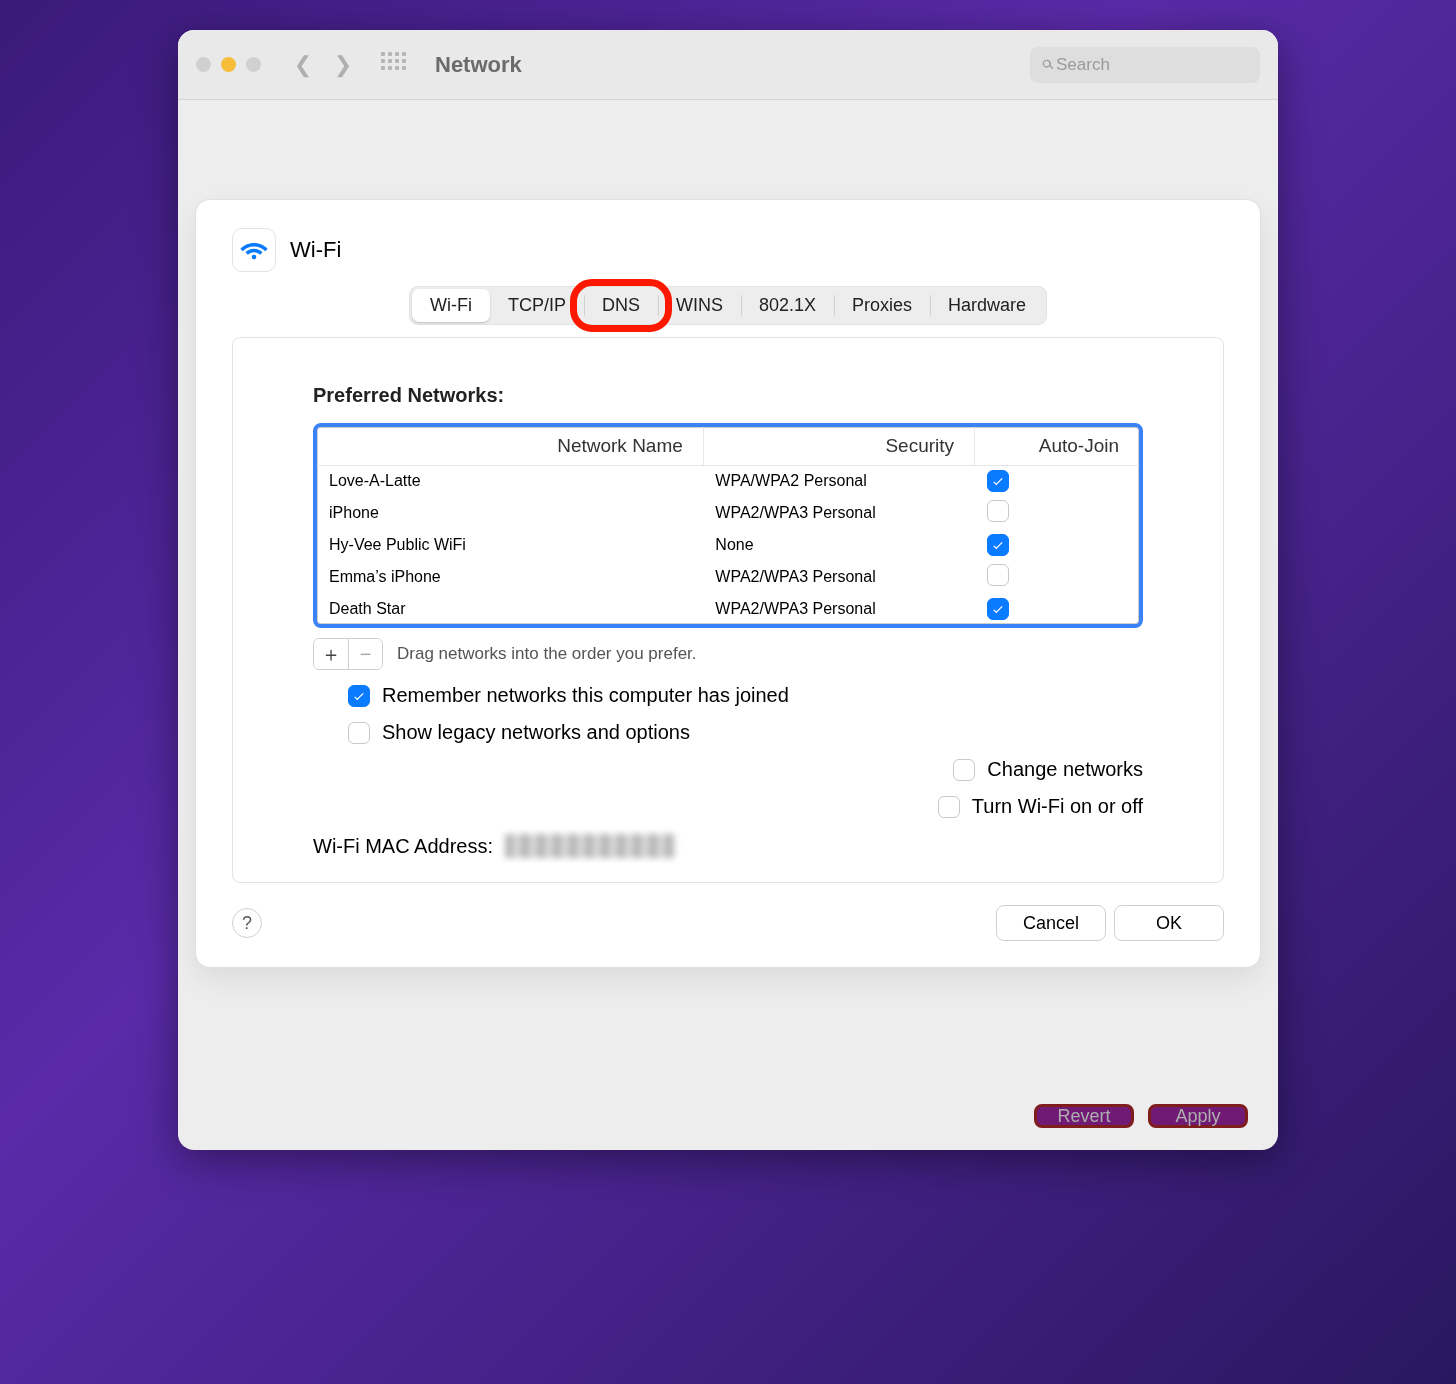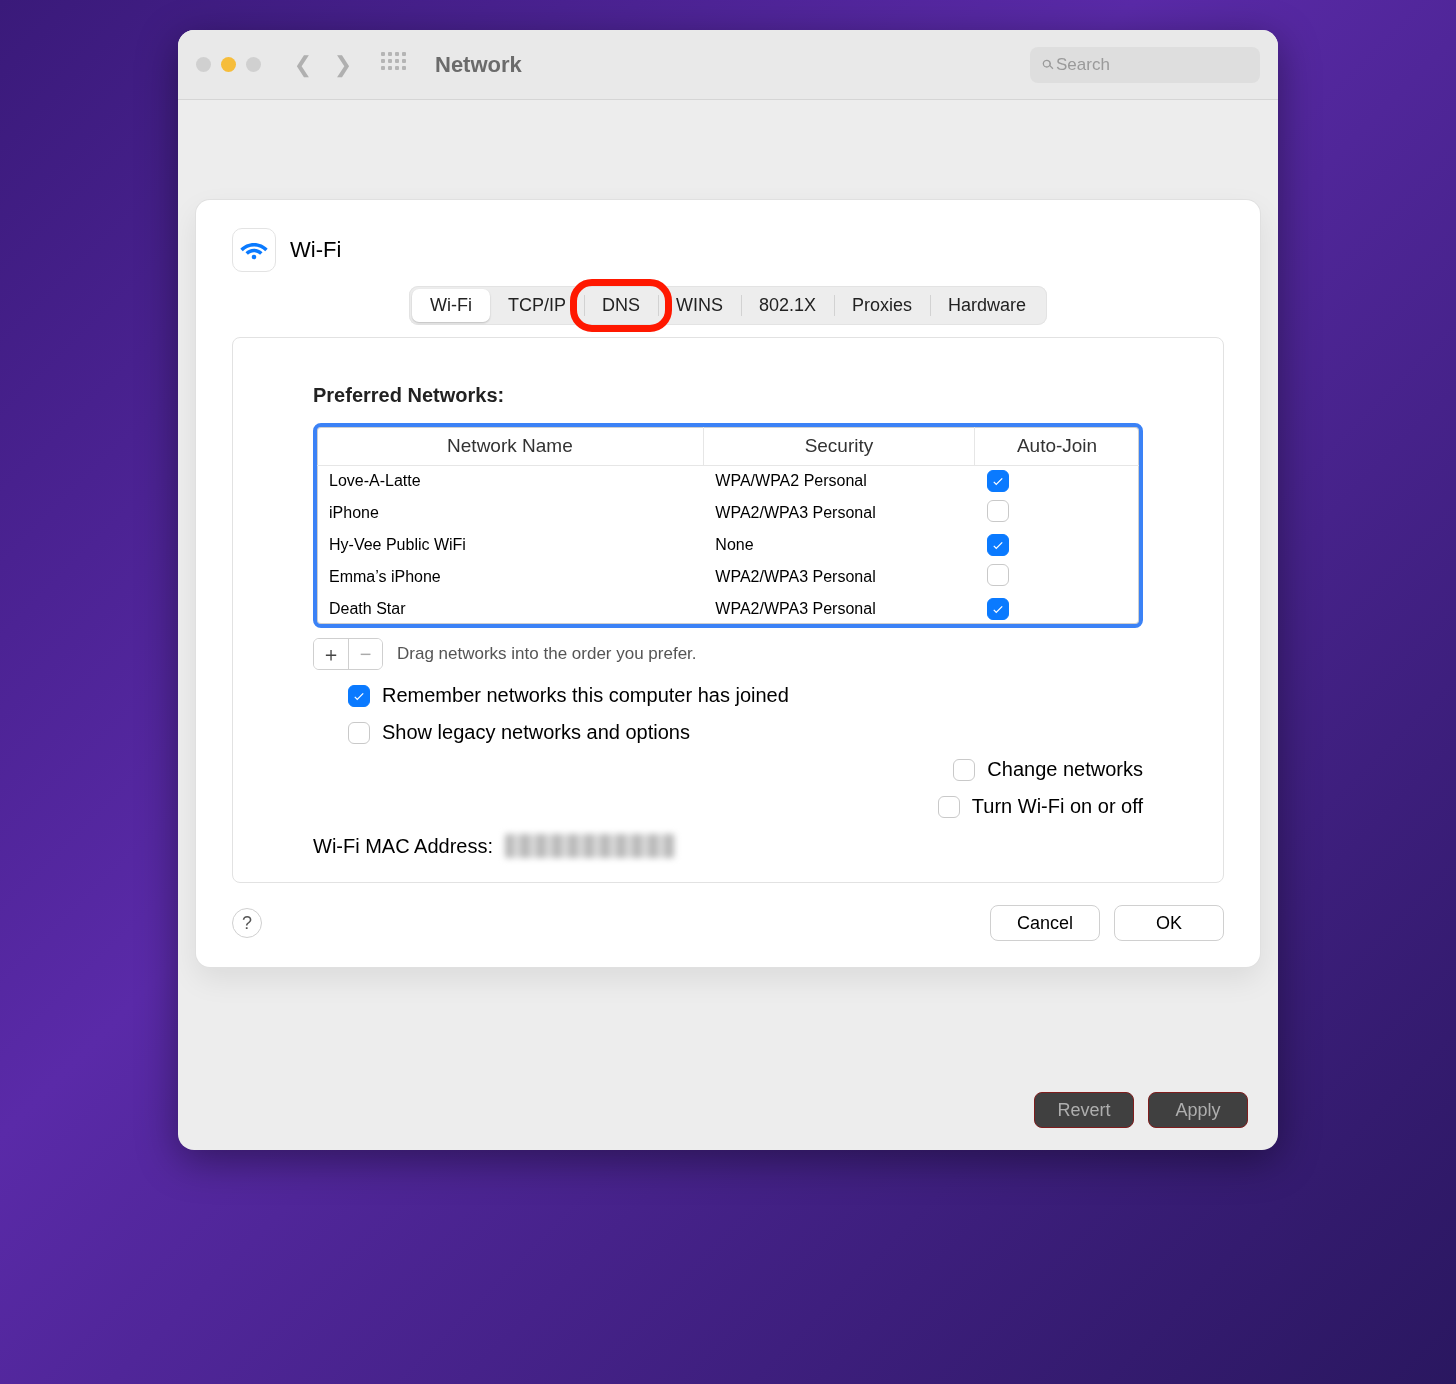--- a/index.html
+++ b/index.html
@@ -78,21 +78,21 @@
     padding:46px 80px 24px 80px;
   }
   .section-title{ font-size:20px; color:#222; margin-bottom:16px;font-weight:bold;}
   .networks-box{
     border:4px solid #3b82f6; border-radius:8px; background:#fff;
     box-shadow:inset 0 0 0 1px #cfcfcf;
     overflow:hidden;
   }
   table.ntable{ width:100%; border-collapse:collapse; font-size:19px;}
   table.ntable th{
-    text-align:center; font-weight:400; color:#333; padding:8px 26px;
+    text-align:right; font-weight:400; color:#333; padding:8px 20px;
     border-bottom:1px solid #e6e6e6;
   }
   table.ntable th + th{ border-left:1px solid #e6e6e6;}
   table.ntable td{ padding:4px 12px; font-size:16px;}
   .col-name{ width:47%; } .col-sec{ width:33%;margin-left:44px; } .col-join{ width:20%;}
   .chk{
     width:22px; height:22px; border-radius:6px; display:inline-flex;
     align-items:center; justify-content:center; border:1px solid #c9c9c9;
     background:#fff;
   }
@@ -113,33 +113,33 @@
   .blur{
     width:170px; height:24px;
     background:repeating-linear-gradient(90deg,#b7b7b7 0 8px,#d8d8d8 8px 16px);
     filter:blur(3px); border-radius:2px;
   }
   .sheet-footer{ display:flex; align-items:center; margin-top:22px;}
   .help{
     width:30px; height:30px; border-radius:50%; border:1px solid #d0d0d0;
     display:flex; align-items:center; justify-content:center; font-size:18px; color:#555;
   }
-  .btns{ margin-left:auto; display:flex; gap:14px;justify-content:center;}
+  .btns{ margin-left:auto; display:flex; gap:8px;justify-content:center;}
   .btn{
     min-width:110px; height:36px; border:1px solid #d0d0d0; border-radius:8px;
     background:#fff; font-size:18px; display:flex; align-items:center;
     justify-content:center;
   }
   
   .bg-footer{
     position:absolute; right:30px; bottom:22px; display:flex; gap:14px;
   }
   .bg-btn{
-    min-width:100px; height:36px; border:1px solid #7f1d1d; border-radius:8px;
-    background:#404040; color:#aeaeae; font-size:18px;
+    min-width:100px; height:24px; border:3px solid #7f1d1d; border-radius:8px;
+    background:#701a75; color:#aeaeae; font-size:18px;
     display:flex; align-items:center; justify-content:center;
   }
   .window-body{ height:1050px; position:relative;}
 </style>
 </head>
 <body>
 
 <div class="desktop">
   <div class="window">
     <div class="titlebar">

